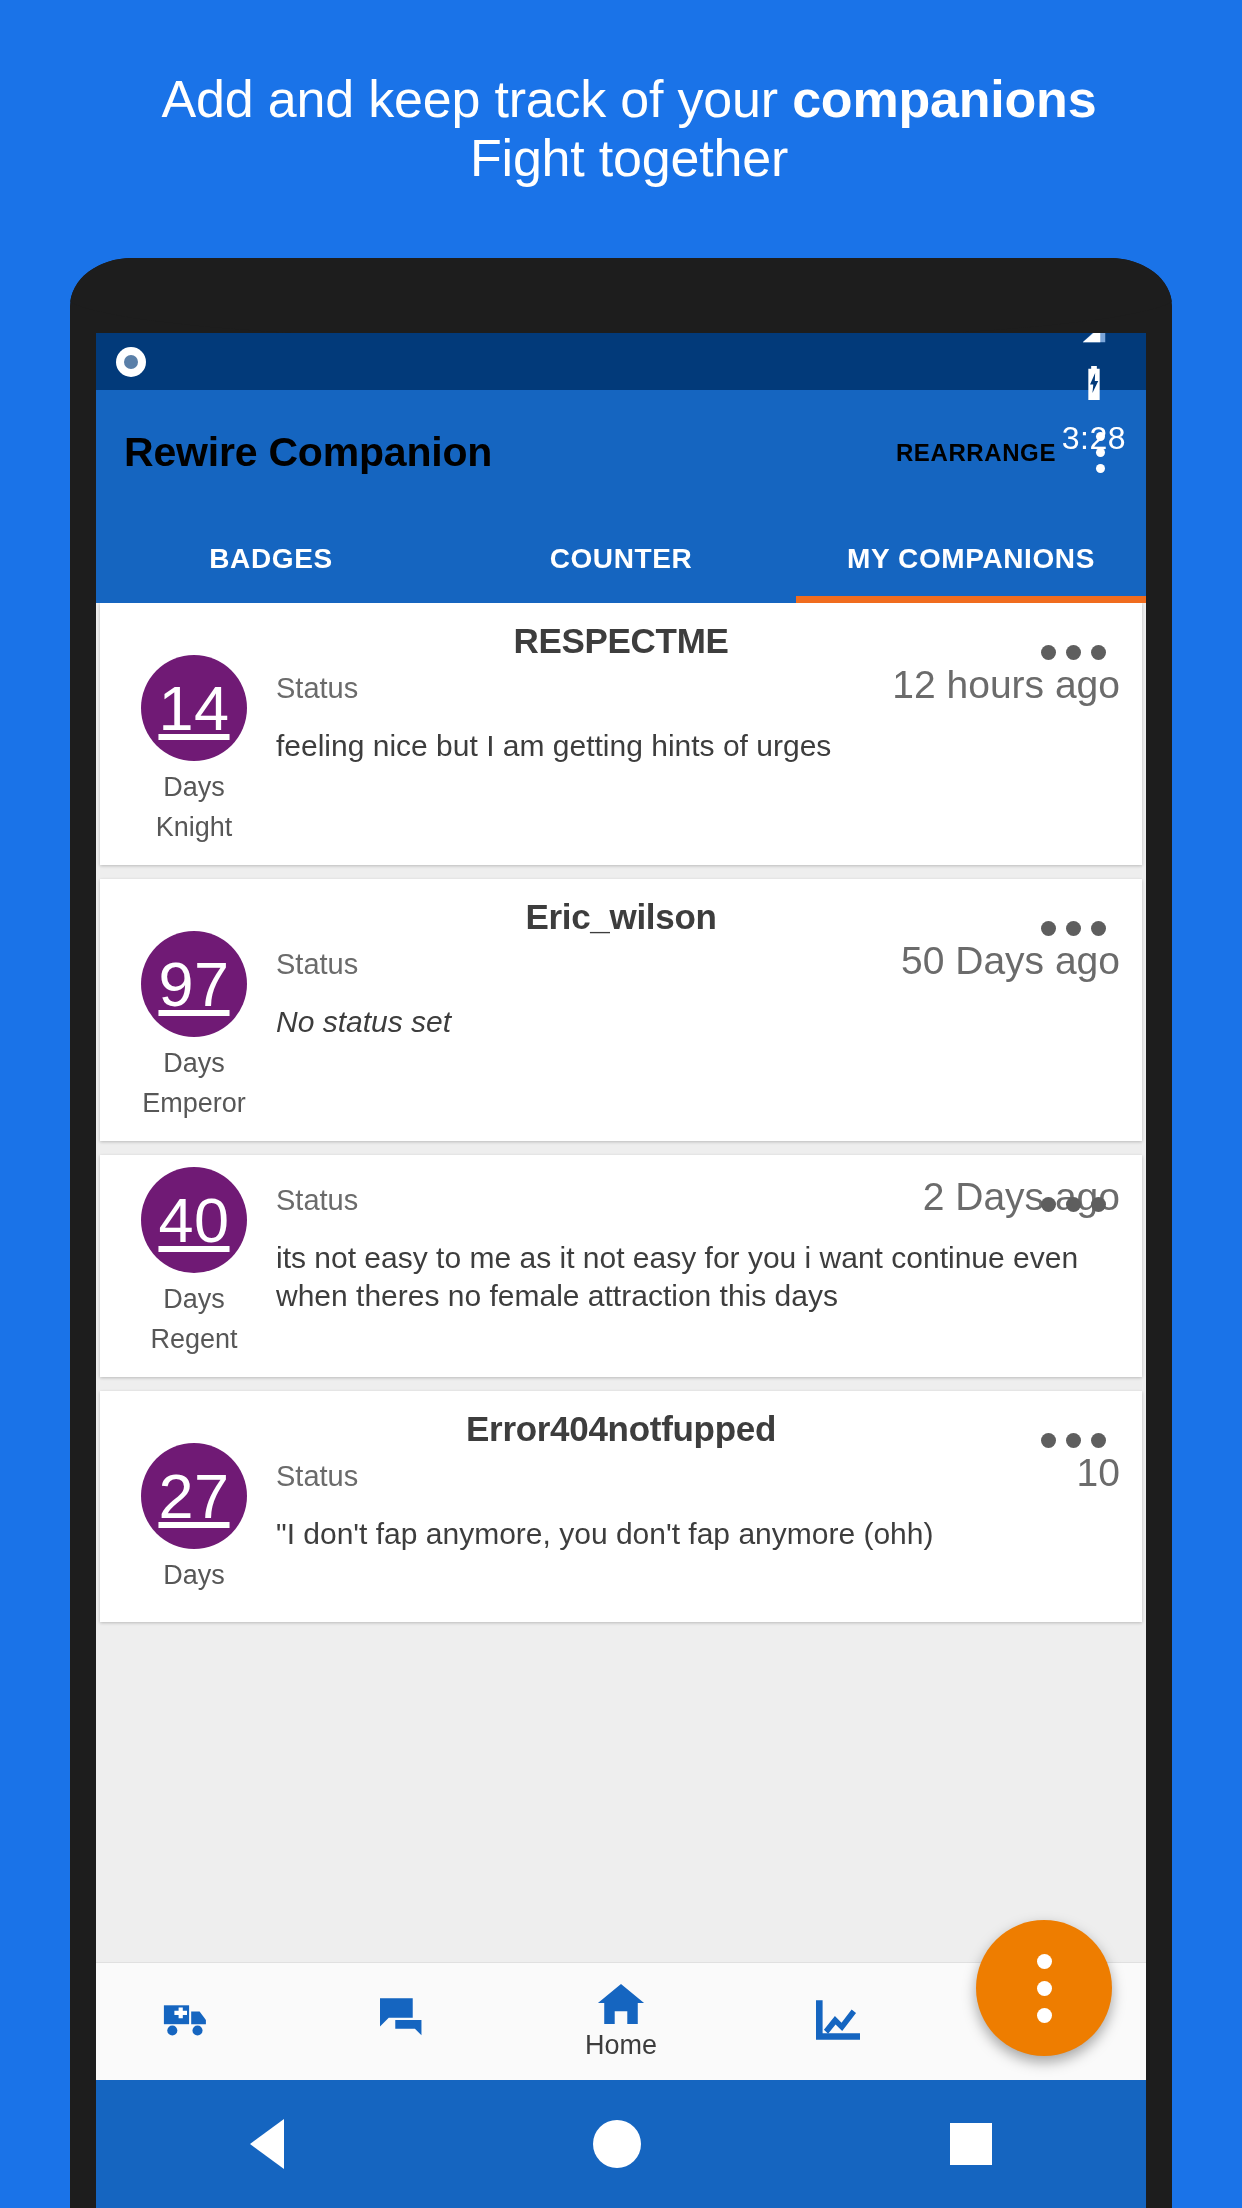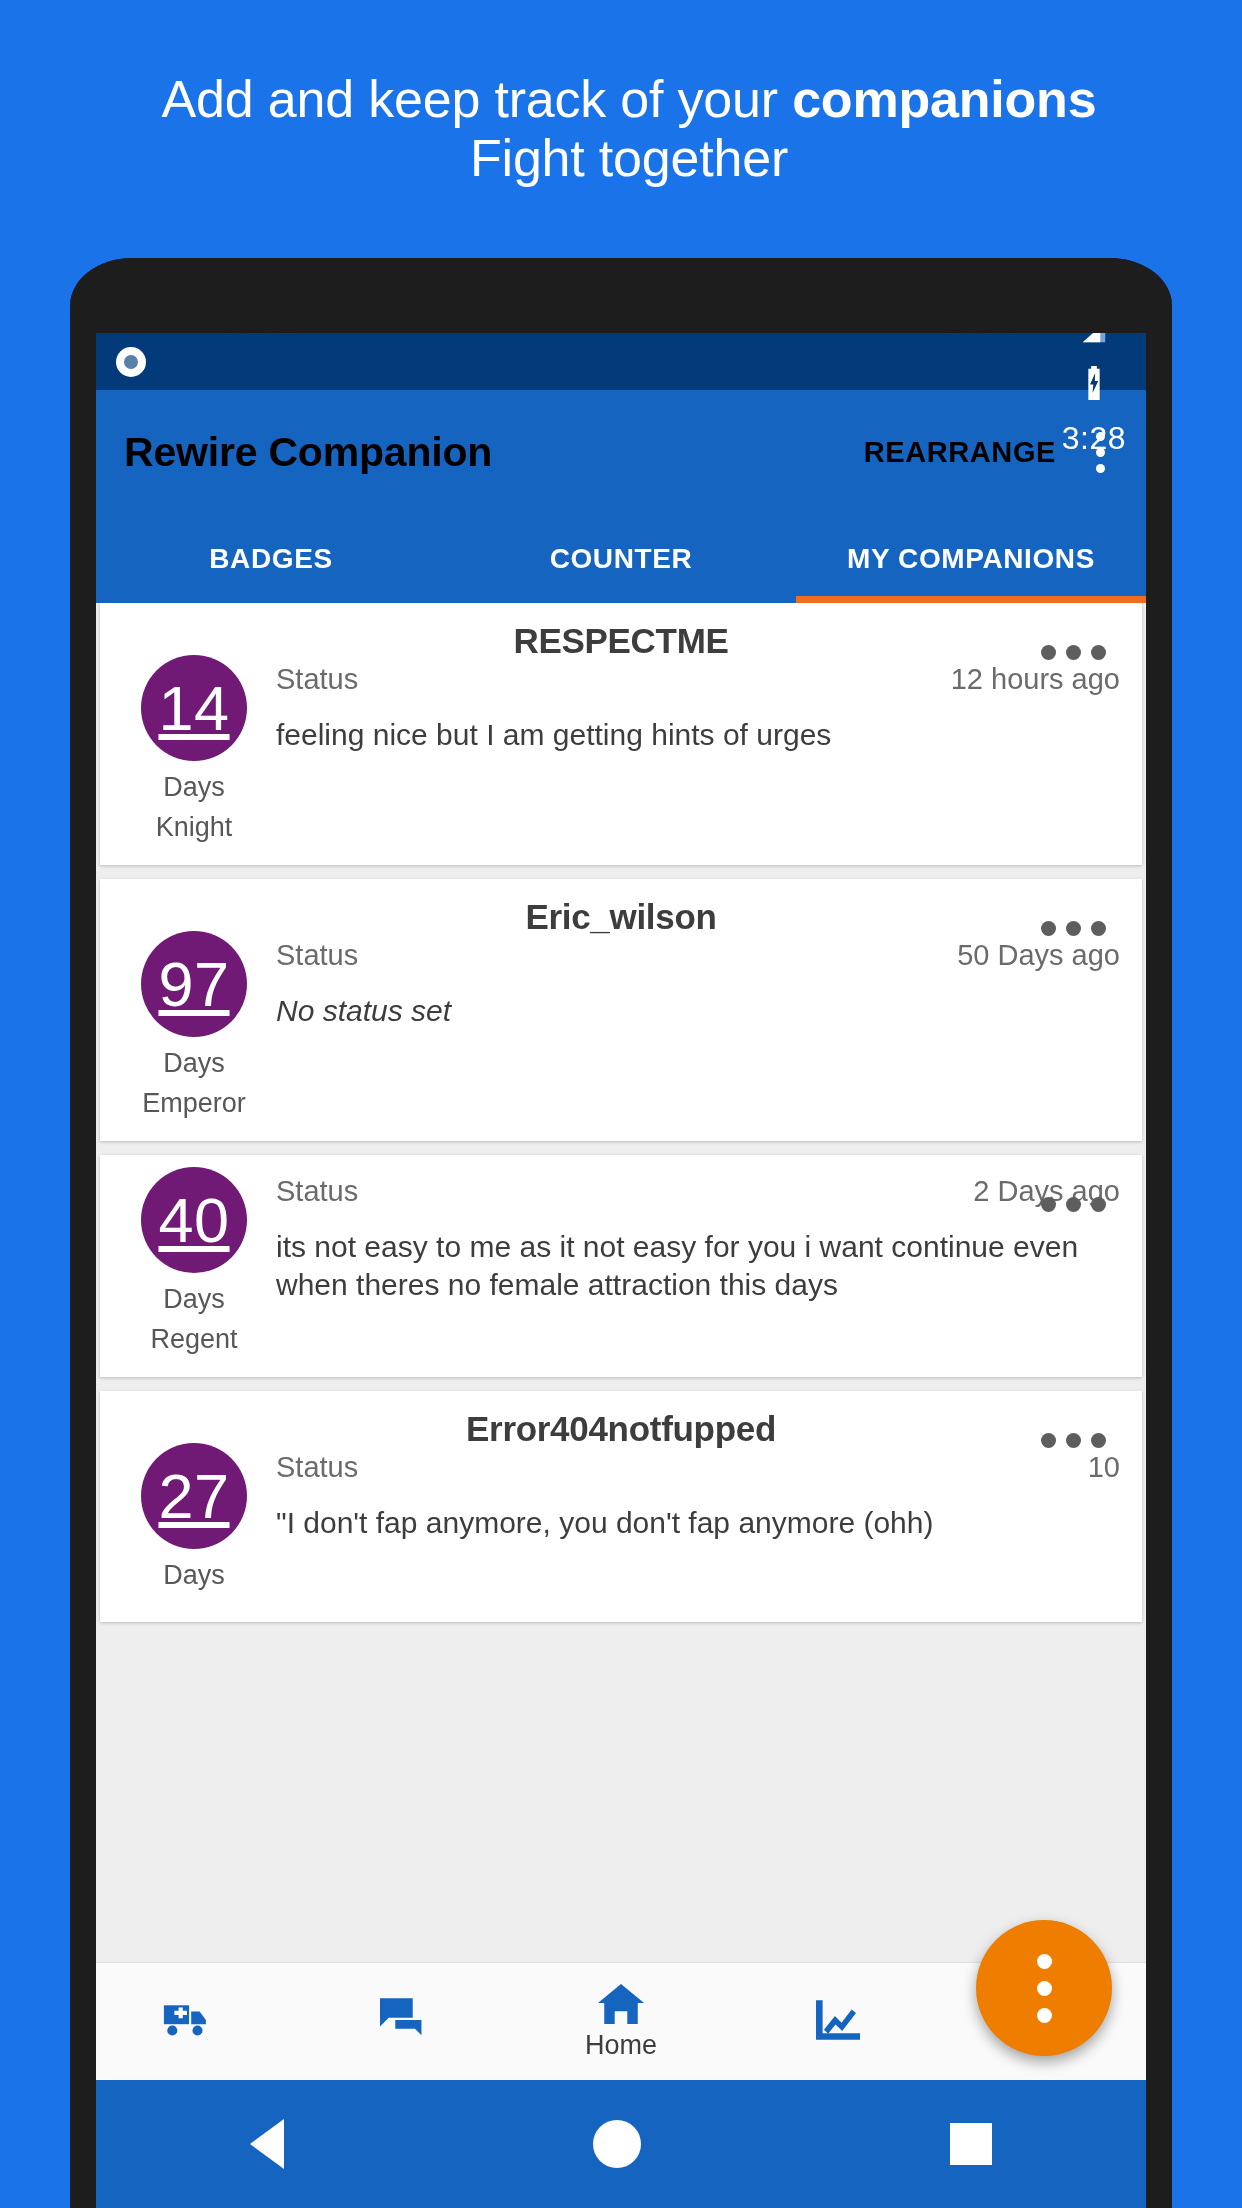--- a/index.html
+++ b/index.html
@@ -70,21 +70,21 @@
 
   
   .appbar{
     height:125px;
     background:#1565c0;
     display:flex; align-items:center;
     padding:0 28px;
     color:#000000;
   }
   .appbar-title{ font-size:41px; font-weight:700; flex:1; letter-spacing:-0.2px;}
-  .appbar-action{ font-size:29px; font-weight:700; letter-spacing:0.6px; margin-right:26px;}
+  .appbar-action{ font-size:24px; font-weight:700; letter-spacing:0.6px; margin-right:26px;}
   .overflow-v{
     width:36px; height:52px;
     display:flex; flex-direction:column; align-items:center; justify-content:center; gap:7px;
     cursor:pointer;
   }
   .overflow-v span{ width:9px; height:9px; border-radius:50%; background:#ffffff; display:block;}
 
   
   .tabbar{
     height:88px;
@@ -160,21 +160,21 @@
   }
   .avatar-rank{
     margin-top:9px;
     font-size:27px; color:#575757;
   }
   .info-col{ flex:1; padding-left:10px; padding-top:8px; }
   .info-row{
     display:flex; align-items:baseline; justify-content:space-between;
   }
   .status-label{ font-size:29px; color:#6b6b6b; }
-  .status-time{ font-size:29px; color:#6b6b6b; }
+  .status-time{ font-size:39px; color:#6b6b6b; }
   .status-text{
     margin-top:20px;
     font-size:30px;
     color:#3d3d3d;
     line-height:1.27;
   }
   .status-text.empty{ font-style:italic; color:#3d3d3d; }
 
   
   .fab{

